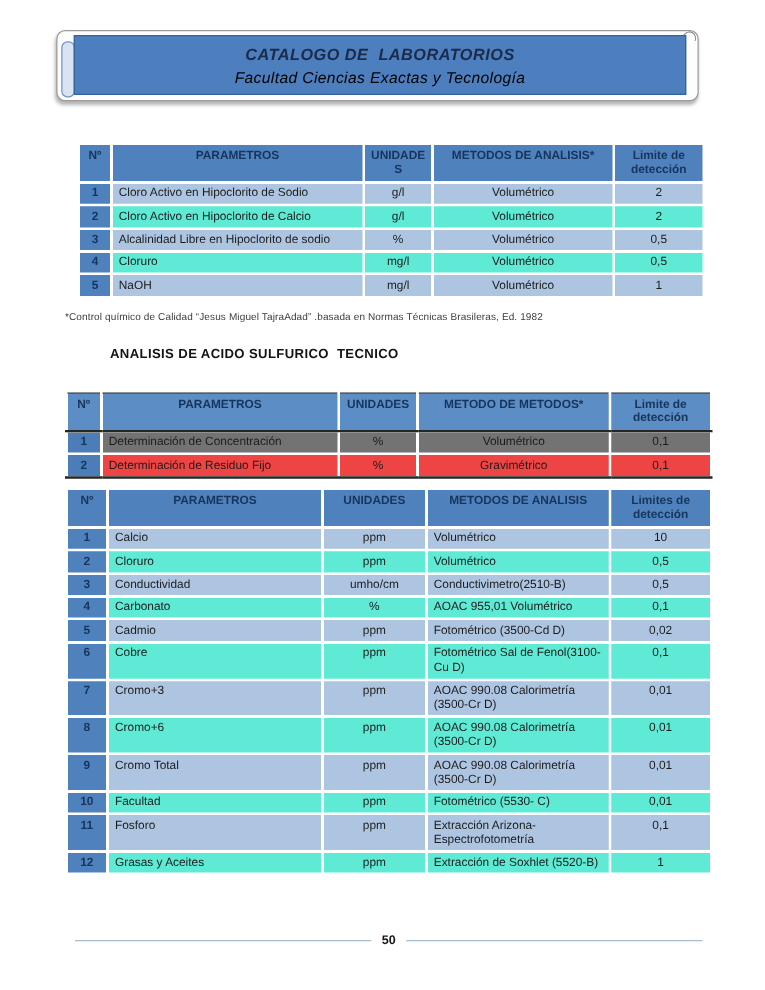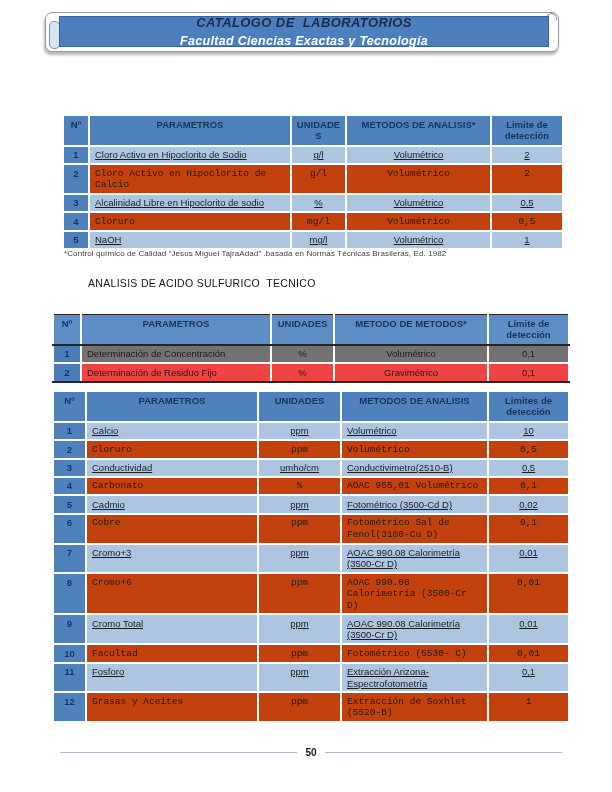--- a/index.html
+++ b/index.html
@@ -2,21 +2,21 @@
 <html><head>
 <meta charset="utf-8">
 <style>
   html,body { margin:0; padding:0; }
   body {
     width:612px; height:792px; position:relative; background:#ffffff;
     font-family:"Liberation Sans", sans-serif; overflow:hidden;
   }
 
   
-  .banner { position:absolute; left:45px; top:12px; width:514px; height:40px; }
+  .banner { position:absolute; left:45px; top:24px; width:514px; height:57px; }
   .banner-frame {
     position:absolute; inset:0; background:#fdfdfd;
     border:1.5px solid #9b9b9b; border-radius:7px;
     box-shadow:-1px 3px 3px rgba(90,90,90,0.45);
   }
   .banner-fill {
     position:absolute; left:14px; top:4px; right:10px; bottom:5px;
     background:#4d7ebd; border:1px solid #35639c;
     display:flex; flex-direction:column; justify-content:center; align-items:center; gap:4px;
   }
@@ -28,35 +28,35 @@
     position:absolute; right:2px; top:1px; width:9px; height:9px;
     border:1.5px solid #8f8f8f; border-radius:50%;
     border-left-color:transparent; border-bottom-color:transparent;
     transform:rotate(-20deg); background:#fff;
   }
   .banner-title {
     font-size:13px; font-weight:bold; font-style:italic; color:#1c2b4a;
     letter-spacing:0.4px; white-space:pre;
   }
   .banner-sub {
-    font-size:12.5px; font-weight:bold; font-style:italic; color:#ffffff;
+    font-size:12.5px; font-weight:normal; font-style:italic; color:#000000;
     letter-spacing:0.3px; white-space:pre;
   }
 
   
   .h-sec1 {
     position:absolute; left:97px; top:86px; font-size:11px; font-weight:bold;
     color:#141414; letter-spacing:0.2px; white-space:pre;margin-top:30px;
   }
   .footnote {
-    position:absolute; left:64px; top:249px; font-size:8px; color:#3c3c3c;
+    position:absolute; left:52px; top:249px; font-size:8px; color:#3c3c3c;
     letter-spacing:0.1px;
   }
   .h-sec2 {
-    position:absolute; left:88px; top:277px; font-size:10.5px; font-weight:normal;
+    position:absolute; left:88px; top:277px; font-size:10.5px; font-weight:bold;
     color:#141414; letter-spacing:0.3px; white-space:pre;
   }
 
   
   .doc-table {
     position:absolute; border-collapse:collapse; table-layout:fixed;
     font-size:9.5px; line-height:1.2;
   }
   .doc-table th, .doc-table td {
     border:2px solid #ffffff; vertical-align:top; overflow:hidden;
@@ -68,22 +68,22 @@
   }
   .doc-table td { padding:2.5px 5px; color:#1c1c1c; }
   .doc-table td.c-num {
     background:#4f81bd; color:#16355c; font-weight:bold; text-align:center;
     padding:2.5px 2px;
   }
   .c-units, .c-limit { text-align:center; }
   .c-param { text-align:left; }
 
   
-  .band-a td:not(.c-num) { background:#adc5e1;text-decoration:underline; }
-  .band-b td:not(.c-num) { background:#c2410c;font-family:Liberation Mono, monospace; }
+  .band-a td:not(.c-num) { background:#adc5e1; }
+  .band-b td:not(.c-num) { background:#5eead4; }
 
   .t1 { left:62px; top:114px; width:500px; }
   .t1 .c-method { text-align:center; }
 
   
   .t2 { left:52px; top:314px; width:516px; }
   .t2 th {
     background:#5c8dc5;
     border-top:1.5px solid #262626; border-bottom:2.5px solid #262626;
   }

